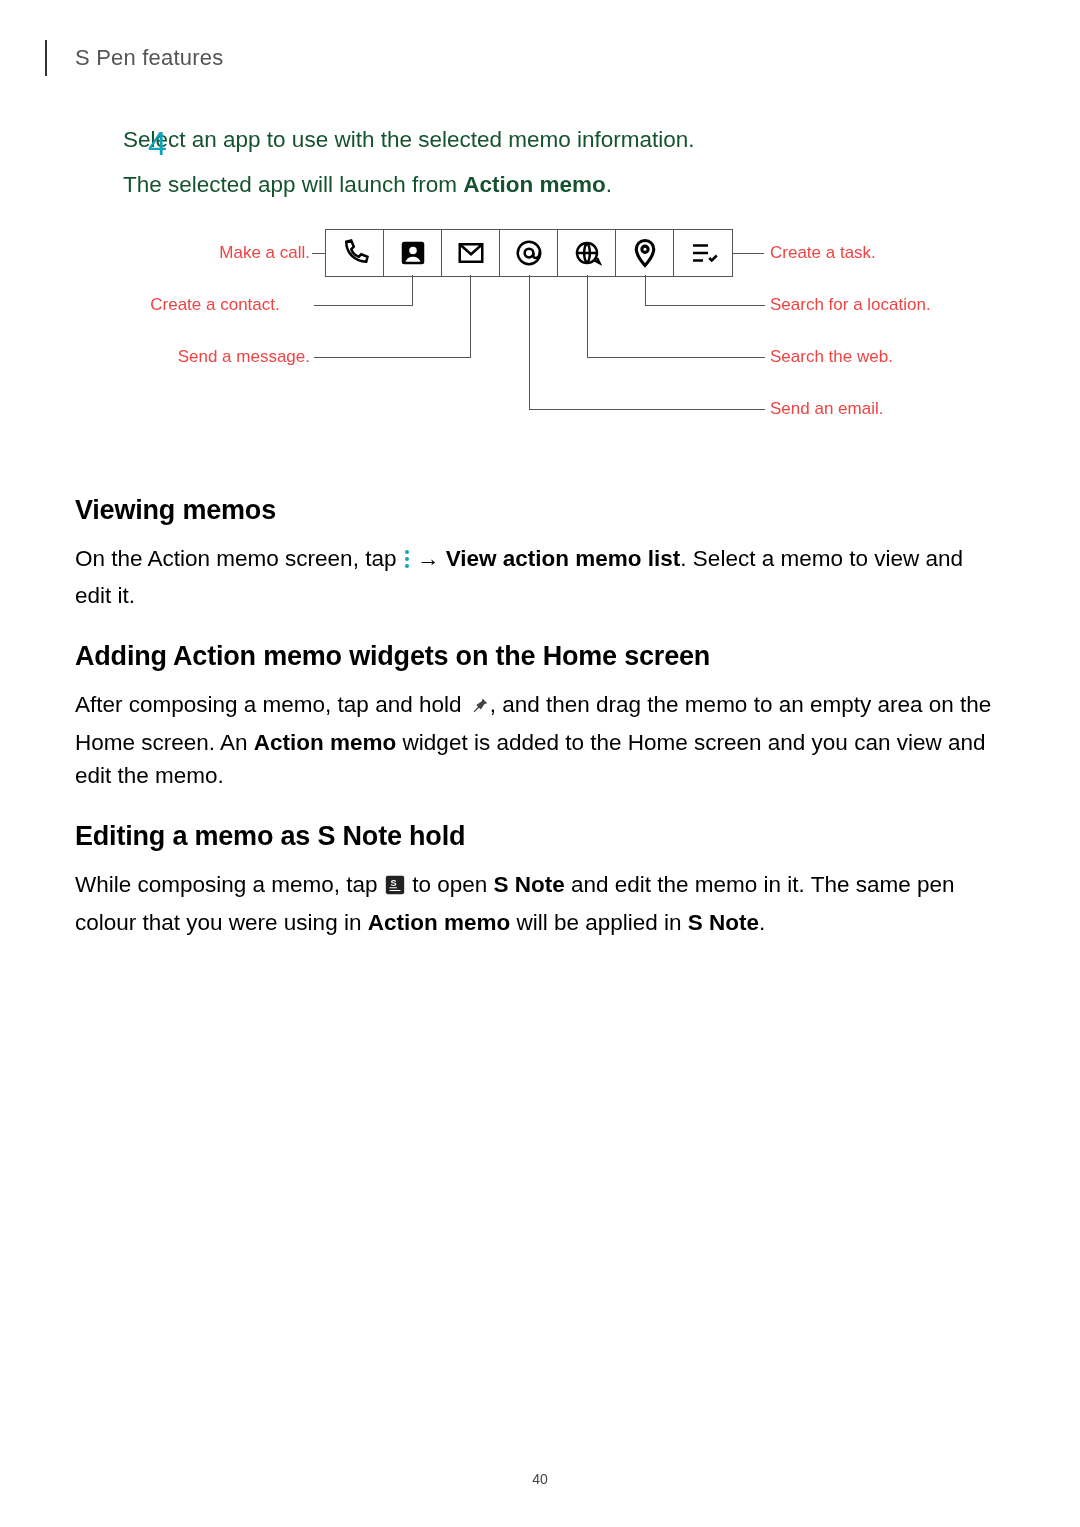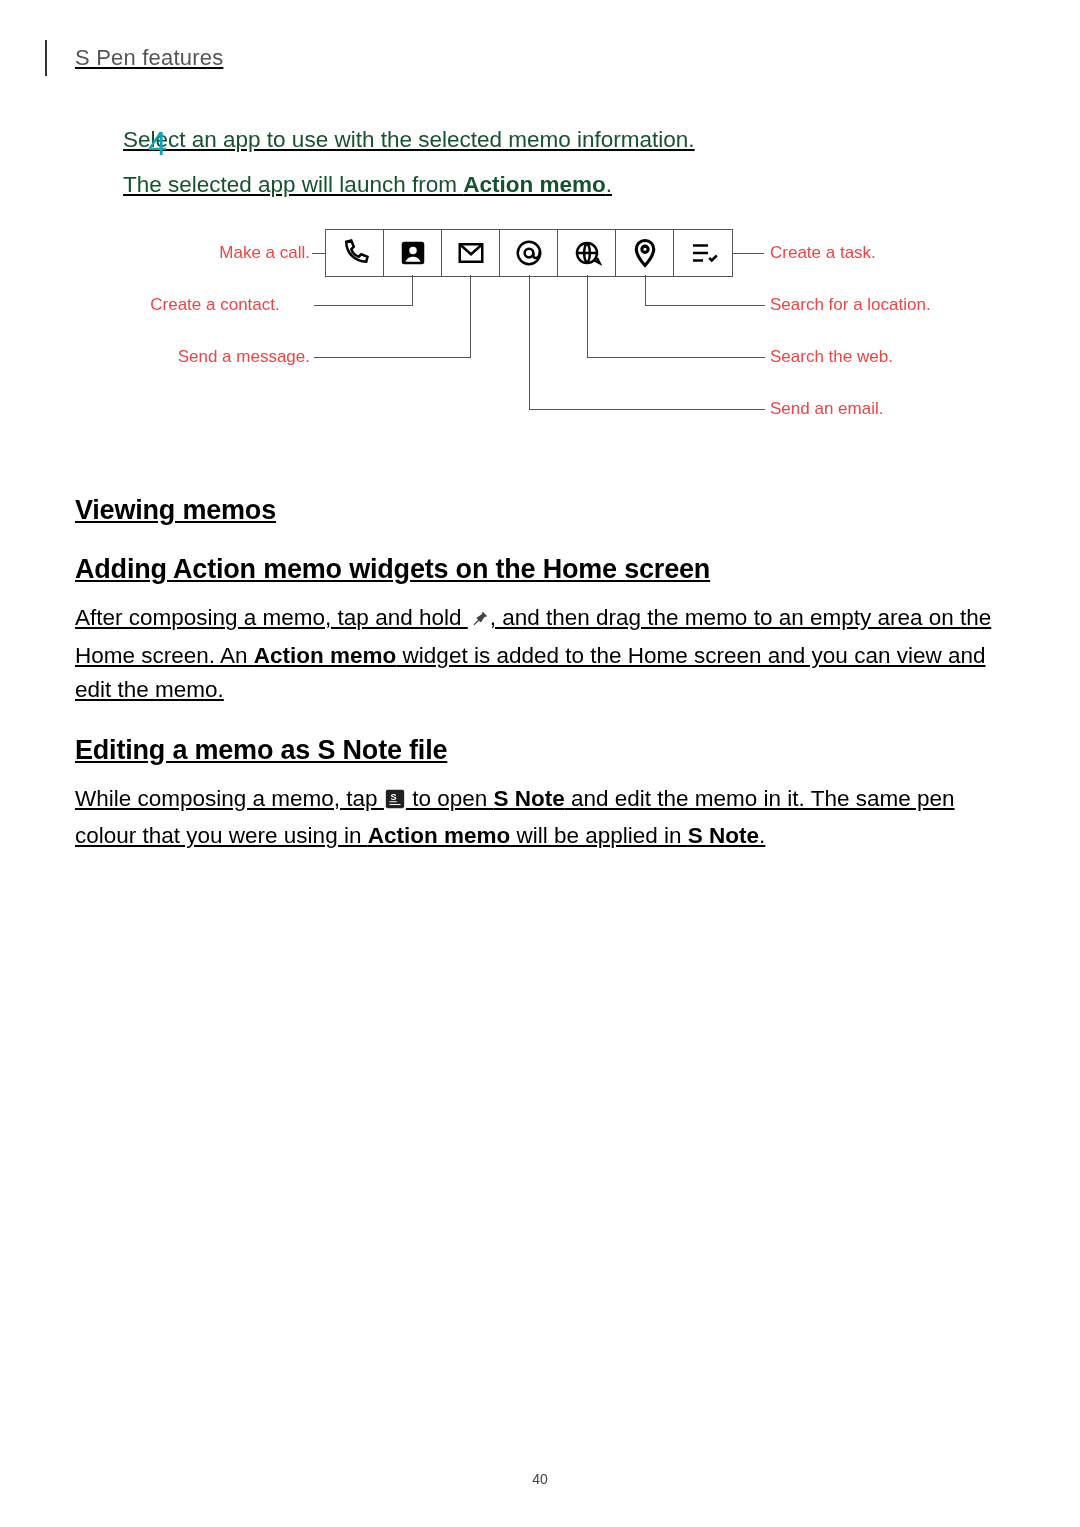--- a/index.html
+++ b/index.html
@@ -1,17 +1,17 @@
 <!DOCTYPE html>
 <html><head>
 <meta charset="utf-8">
 <style>
   * { box-sizing: border-box; margin: 0; padding: 0; }
   html, body { width: 1080px; height: 1527px; background: #fff; font-family: -apple-system, BlinkMacSystemFont, "Segoe UI", Arial, sans-serif; color: #000; }
-  .page { padding: 40px 75px 16px 75px; position: relative; height: 100%; text-decoration: underline; }
+  .page { padding: 40px 75px 16px 75px; position: relative; height: 100%; }
   .header { display: flex; align-items: center; gap: 18px; margin-bottom: 48px; padding-left: 0; }
   .header-line { width: 2px; height: 36px; background: #333; margin-left: -30px; margin-right: 10px; }
   .header-text { font-size: 22px; color: #555; font-weight: 400; letter-spacing: 0.2px; }
   .step-num { font-size: 34px; color: #11a3b8; font-weight: 400; display: inline-block; width: 36px; vertical-align: top; position: absolute; left: 73px; }
   .step-block { position: relative; }
   .step-body { margin-left: 48px; font-size: 22.5px; line-height: 1.45; color: #14532d; }
   .step-body p { margin-bottom: 12px; }
   b { font-weight: 700; }
 
   .diagram { position: relative; height: 230px; margin: 28px auto 36px auto; width: 880px; }
@@ -120,29 +120,36 @@
     <div class="lbl" style="left:670px; top:118px;">Search the web.</div>
     <div class="connector-h" style="left:487px; top:128px; width:178px;"></div>
     <div class="connector-v" style="left:487px; top:46px; height:83px;"></div>
 
     <div class="lbl" style="left:670px; top:170px;">Send an email.</div>
     <div class="connector-h" style="left:429px; top:180px; width:236px;"></div>
     <div class="connector-v" style="left:429px; top:46px; height:135px;"></div>
   </div>
 
   <h2 class="sub">Viewing memos</h2>
+  <p class="para">
+    <span>On the Action memo screen, tap </span><span class="inline-svg"><svg width="8" height="20" viewBox="0 0 6 20" fill="#11a3b8">
+          <circle cx="3" cy="3" r="2"></circle>
+          <circle cx="3" cy="10" r="2"></circle>
+          <circle cx="3" cy="17" r="2"></circle>
+        </svg></span><span> → </span><b>View action memo list</b><span>. Select a memo to view and edit it.</span>
+  </p>
 
   <h2 class="sub">Adding Action memo widgets on the Home screen</h2>
   <p class="para">
     <span>After composing a memo, tap and hold </span><span class="inline-icon"><svg viewBox="0 0 24 24" fill="#444">
           <path d="M14 3l7 7-3 1-4 6-2-2-5 5-1-1 5-5-2-2 6-4 1-3-2-2z"></path>
         </svg></span><span>, and then drag the memo to an empty area on the Home screen. An </span><b>Action memo</b><span> widget is added to the Home screen and you can view and edit the memo.</span>
   </p>
 
-  <h2 class="sub">Editing a memo as S Note file</h2>
+  <h2 class="sub">Editing a memo as S Note hold</h2>
   <p class="para">
     <span>While composing a memo, tap </span><span class="inline-icon"><svg viewBox="0 0 24 24">
           <rect x="2" y="2" width="20" height="20" rx="2" fill="#222"></rect>
           <text x="7" y="13" font-size="10" fill="#fff" font-family="Arial" font-weight="bold">S</text>
           <path d="M6 18 L18 18 M6 15 L14 15" stroke="#fff" stroke-width="1.2"></path>
         </svg></span><span> to open </span><b>S Note</b><span> and edit the memo in it. The same pen colour that you were using in </span><b>Action memo</b><span> will be applied in </span><b>S Note</b><span>.</span>
   </p>
 
   <div class="page-num">40</div>
 </div>

